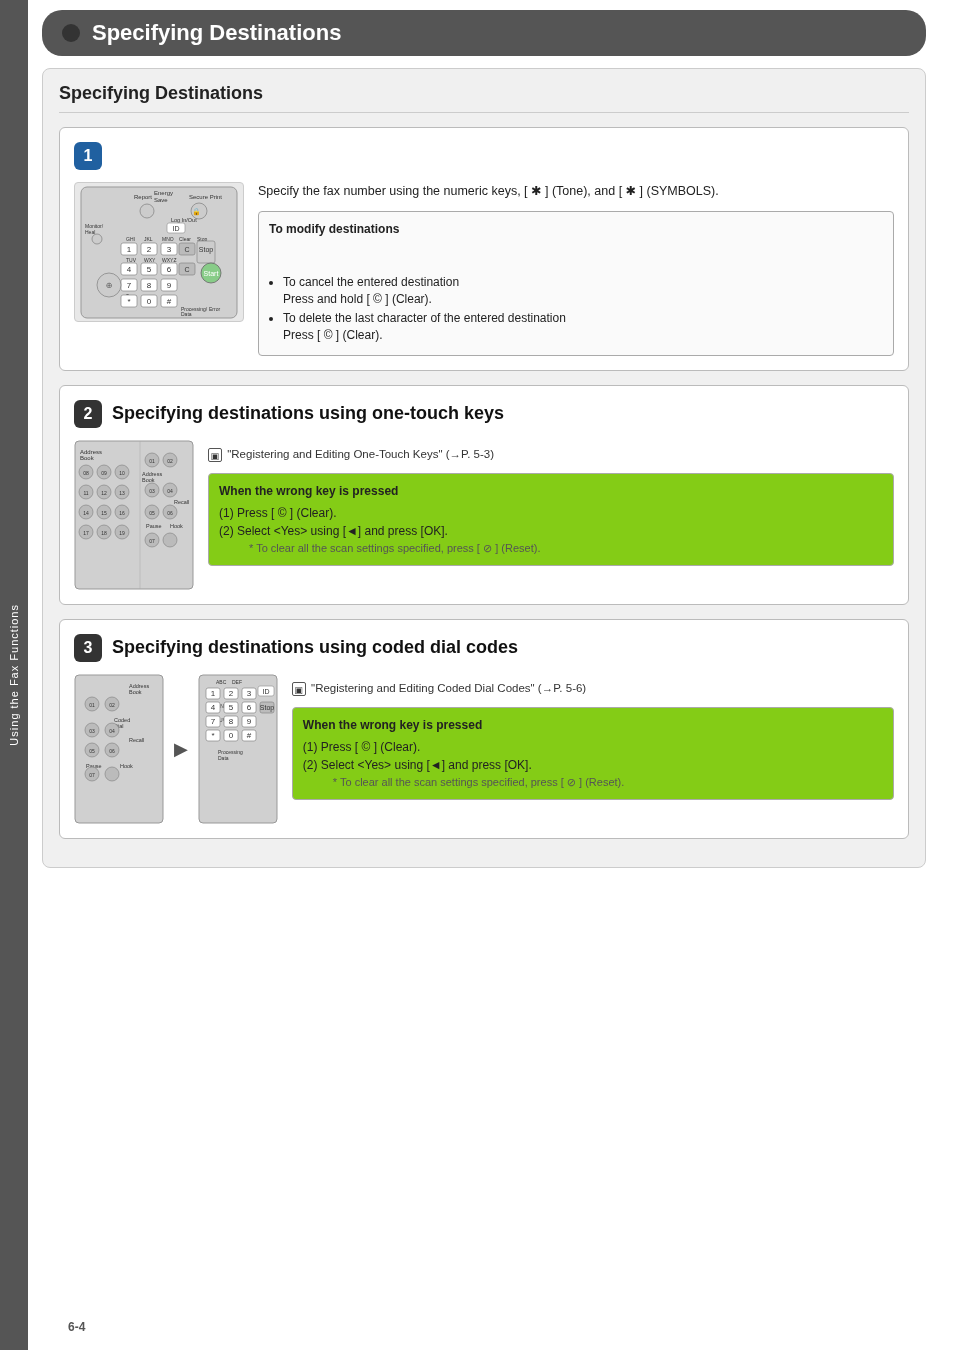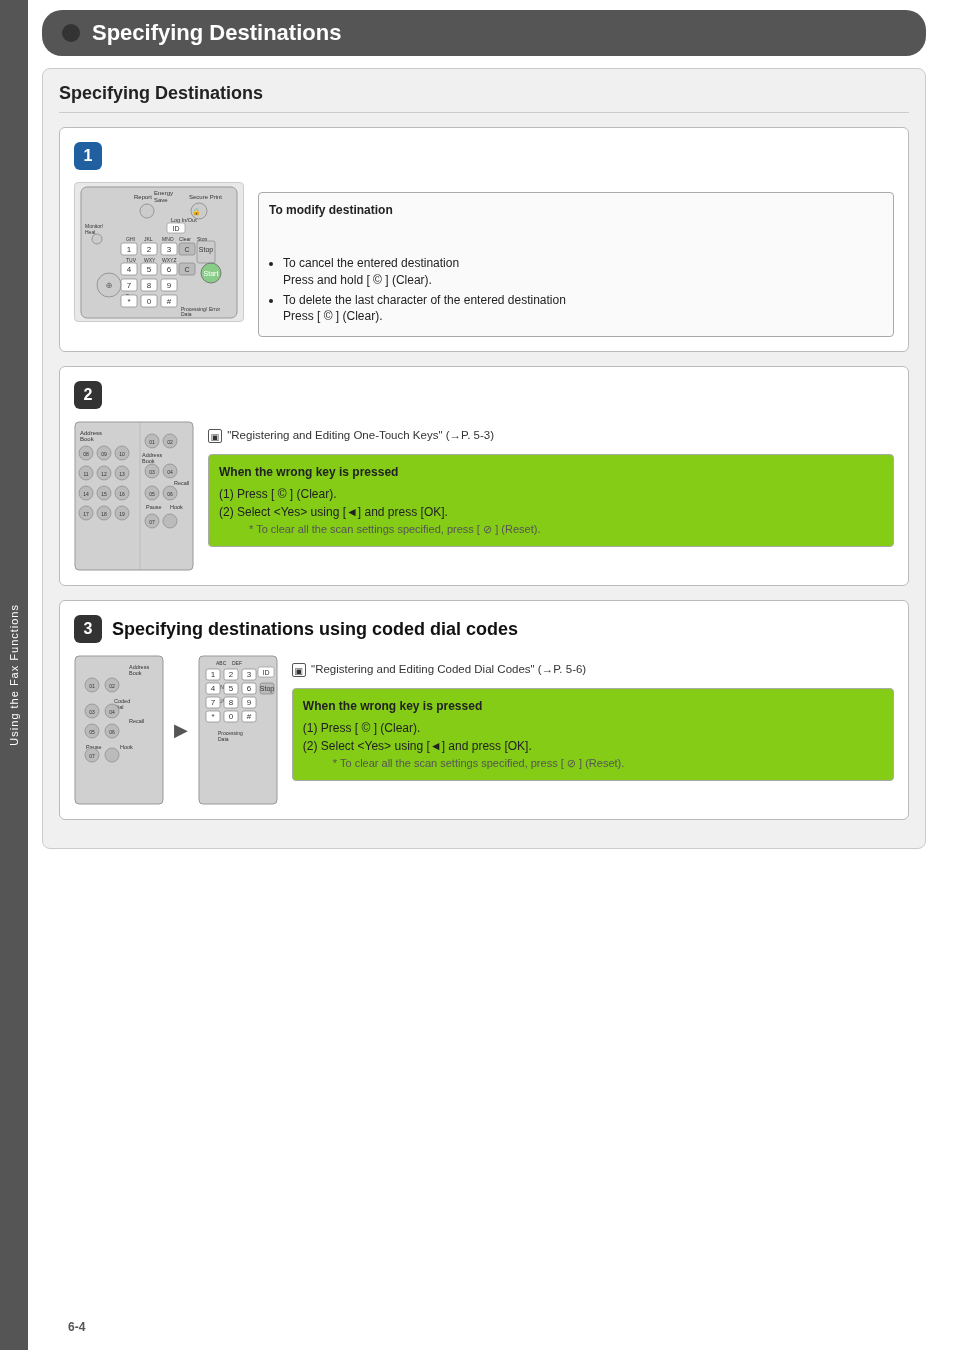--- a/index.html
+++ b/index.html
@@ -326,34 +326,36 @@
               <text x="102" y="131" font-size="5" fill="#333">Data</text>
               <text x="130" y="126" font-size="5" fill="#333">Error</text>
 
               <circle cx="30" cy="100" r="12" fill="#ccc" stroke="#888" stroke-width="0.8"></circle>
               <text x="30" y="103" font-size="8" fill="#555" text-anchor="middle">⊕</text>
             </svg>
           </div>
         </div>
 
         <div class="section-text">
+          <p>Specify the fax number using the numeric keys, [ ✱ ] (Tone), and [ ✱ ] (SYMBOLS).</p>
           <div class="info-box">
-            <div class="info-box-title">To modify destination</div>
+            <div class="info-box-title">To modify destinations</div>
             <ul>
               <li>To cancel the entered destination<br>Press and hold [ © ] (Clear).</li>
               <li>To delete the last character of the entered destination<br>Press [ © ] (Clear).</li>
             </ul>
           </div>
         </div>
       </div>
     </div>
 
     <div class="section-box">
       <div class="section-title-bar">
         <div class="section-number num-dark">2</div>
+        <span class="section-title">Specifying destinations using one-touch keys</span>
       </div>
       <div class="section-content">
 
         <div class="section-image onetouch-wrap">
           <svg width="120" height="150" viewBox="0 0 120 150">
             <rect x="1" y="1" width="118" height="148" rx="4" fill="#d0d0d0" stroke="#999" stroke-width="1"></rect>
 
             <text x="6" y="14" font-size="6" fill="#333">Address</text>
             <text x="6" y="20" font-size="6" fill="#333">Book</text>
 

